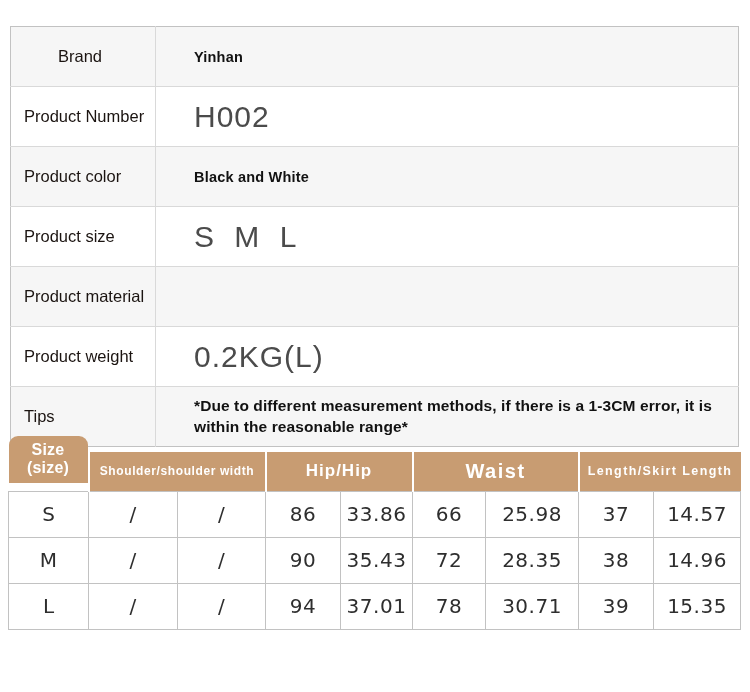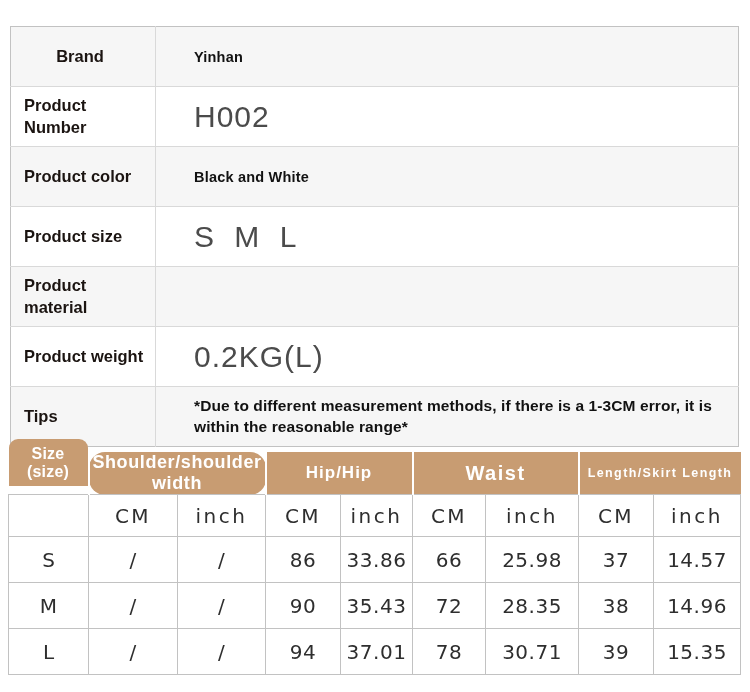--- a/index.html
+++ b/index.html
@@ -22,21 +22,21 @@
   table.spec td {
     height: 57px;
     vertical-align: middle;
     border-bottom: 1px solid var(--border-light, #d9d9d9);
   }
   table.spec tr:last-child td { border-bottom: none; }
   table.spec tr.stripe { background: var(--row-stripe, #f6f6f6); }
   td.spec-label {
     width: 138px;
     border-right: 1px solid var(--border-light, #d9d9d9);
-    font-weight: bold;
+    font-weight: normal;
     font-size: 16.5px;
     color: #1b1411;
     padding: 0 6px 0 13px;
     line-height: 1.3;
   }
   td.spec-label.c { text-align: center; padding-left: 0; }
   td.spec-value { padding-left: 38px; padding-right: 18px; }
   .v-bold { font-weight: bold; font-size: 14.5px; color: #121212; letter-spacing: 0.2px; }
   .v-big  { font-size: 30px; color: var(--value-gray, #4b4b4b); letter-spacing: 1px; text-align: right; }
   .v-space { letter-spacing: 6px; }
@@ -52,21 +52,21 @@
     table-layout: fixed;
   }
   table.chart td, table.chart th { padding: 0; text-align: center; vertical-align: middle; }
   tr.hdr { height: 39px; }
   tr.hdr th.grp {
     background: var(--header-bg, #c89c72);
     color: var(--header-text, #ffffff);
     border-left: 2px solid #ffffff;
     font-weight: bold;
   }
-  th.grp.small { font-size: 18px; letter-spacing: 0.6px; border-radius: 16px; }
+  th.grp.small { font-size: 12px; letter-spacing: 0.6px; }
   th.grp.small2 { font-size: 12.5px; letter-spacing: 1.4px; }
   th.grp.med   { font-size: 20px; letter-spacing: 1.5px; }
   th.grp.big   { font-size: 17px; letter-spacing: 1px; }
   th.corner-cell { position: relative; background: transparent; }
   .corner-tab {
     position: absolute; left: 0; bottom: 8px;
     width: 100%; height: 47px;
     background: var(--header-bg, #c89c72);
     border-radius: 9px 9px 0 0;
     display: flex; align-items: center; justify-content: center;
@@ -139,31 +139,20 @@
     <tbody>
         <tr class="hdr">
       <th class="corner-cell">
         <div class="corner-tab">Size (size)</div>
       </th>
       <th class="grp small" colspan="2">Shoulder/shoulder width</th>
       <th class="grp big" colspan="2">Hip/Hip</th>
       <th class="grp med" colspan="2">Waist</th>
       <th class="grp small2" colspan="2">Length/Skirt Length</th>
     </tr>
-    <tr class="units">
-      <td></td>
-      <td>CM</td>
-      <td>inch</td>
-      <td>CM</td>
-      <td>inch</td>
-      <td>CM</td>
-      <td>inch</td>
-      <td>CM</td>
-      <td>inch</td>
-    </tr>
     <tr class="datarow">
       <td class="size-cell">S</td>
       <td class="mcell">/</td>
       <td class="mcell">/</td>
       <td class="mcell">86</td>
       <td class="mcell">33.86</td>
       <td class="mcell">66</td>
       <td class="mcell">25.98</td>
       <td class="mcell">37</td>
       <td class="mcell">14.57</td>

